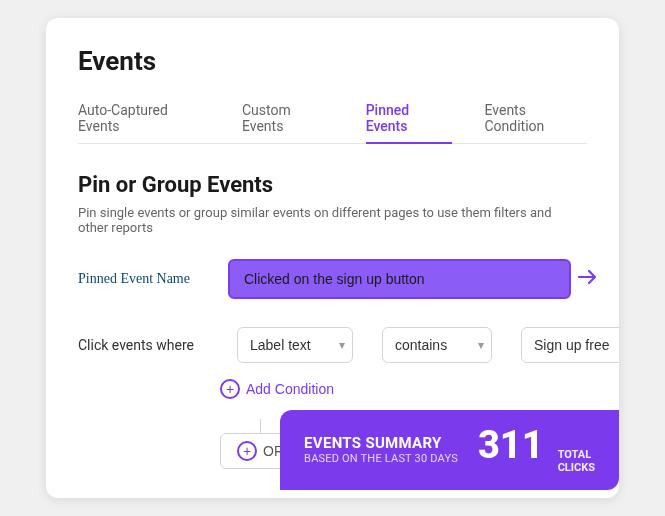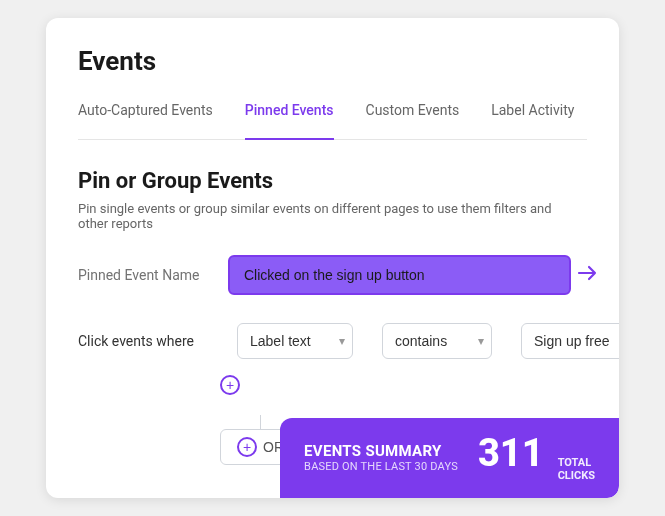--- a/index.html
+++ b/index.html
@@ -29,21 +29,21 @@
       font-weight: 700;
       color: #1a1a1a;
       margin-bottom: 18px;
     }
     .tabs {
       display: flex;
       gap: 32px;
       border-bottom: 1px solid #e5e5e5;
     }
     .tab {
-      padding: 8px 0 20px 0;
+      padding: 8px 0 8px 0;
       font-size: 14px;
       color: #666;
       cursor: pointer;
       border-bottom: 2px solid transparent;
       margin-bottom: -1px;
     }
     .tab.active {
       color: #7c3aed;
       border-bottom: 2px solid #7c3aed;
       font-weight: 500;
@@ -64,23 +64,24 @@
     }
     .pinned-event-row {
       display: flex;
       align-items: center;
       gap: 20px;
       margin-bottom: 28px;
       position: relative;
     }
     .pinned-event-label {
       font-size: 14px;
-      color: #737373;
+      color: #0c4a6e;
       white-space: nowrap;
       min-width: 130px;
+      font-family: Liberation Serif, serif;
     }
     .pinned-event-input-wrapper {
       position: relative;
       flex: 1;
     }
     .pinned-event-input {
       border: 2px solid #7c3aed;
       border-radius: 6px;
       padding: 10px 14px;
       font-size: 14px;
@@ -173,21 +174,21 @@
       border: 1px solid #d1d5db;
       border-radius: 6px;
       padding: 7px 16px;
       font-size: 14px;
       color: #555;
       background: #fff;
       cursor: pointer;
     }
     .events-summary-banner {
       position: absolute;
-      bottom: 0;
+      bottom: 8px;
       right: 0;
       background: #7c3aed;
       border-radius: 12px 0 12px 0;
       padding: 16px 24px;
       display: flex;
       align-items: center;
       gap: 20px;
       min-width: 280px;
     }
     .summary-text-block {
@@ -233,23 +234,23 @@
     }
   </style>
 </head>
 <body>
 
 <div class="card">
   <div class="header-section">
     <h1 class="page-title">Events</h1>
     <div class="tabs">
       <div class="tab">Auto-Captured Events</div>
+      <div class="tab">Custom Events</div>
       <div class="tab active">Pinned Events</div>
-      <div class="tab">Custom Events</div>
-      <div class="tab">Label Activity</div>
+      <div class="tab">Events Condition</div>
     </div>
   </div>
 
   <div class="content-section">
     <h2 class="section-title">Pin or Group Events</h2>
     <p class="section-desc">Pin single events or group similar events on different pages to use them filters and other reports</p>
 
     <div class="pinned-event-row">
       <span class="pinned-event-label">Pinned Event Name</span>
       <div class="pinned-event-input-wrapper">
@@ -291,20 +292,21 @@
           <option>Sign up</option>
           <option>Get started</option>
         </select>
         <span class="chevron">▾</span>
       </div>
     </div>
 
     <div class="add-condition-row">
       <button class="add-condition-btn">
         <span class="circle-plus">+</span>
+        <span>Add Condition</span>
       </button>
     </div>
 
     <div class="or-section">
       <div class="or-line" style="height:14px; width:1px; background:#d1d5db; margin-left:40px;"></div>
       <button class="or-btn">
         <span class="circle-plus">+</span>
         <span>OR</span>
       </button>
     </div>

